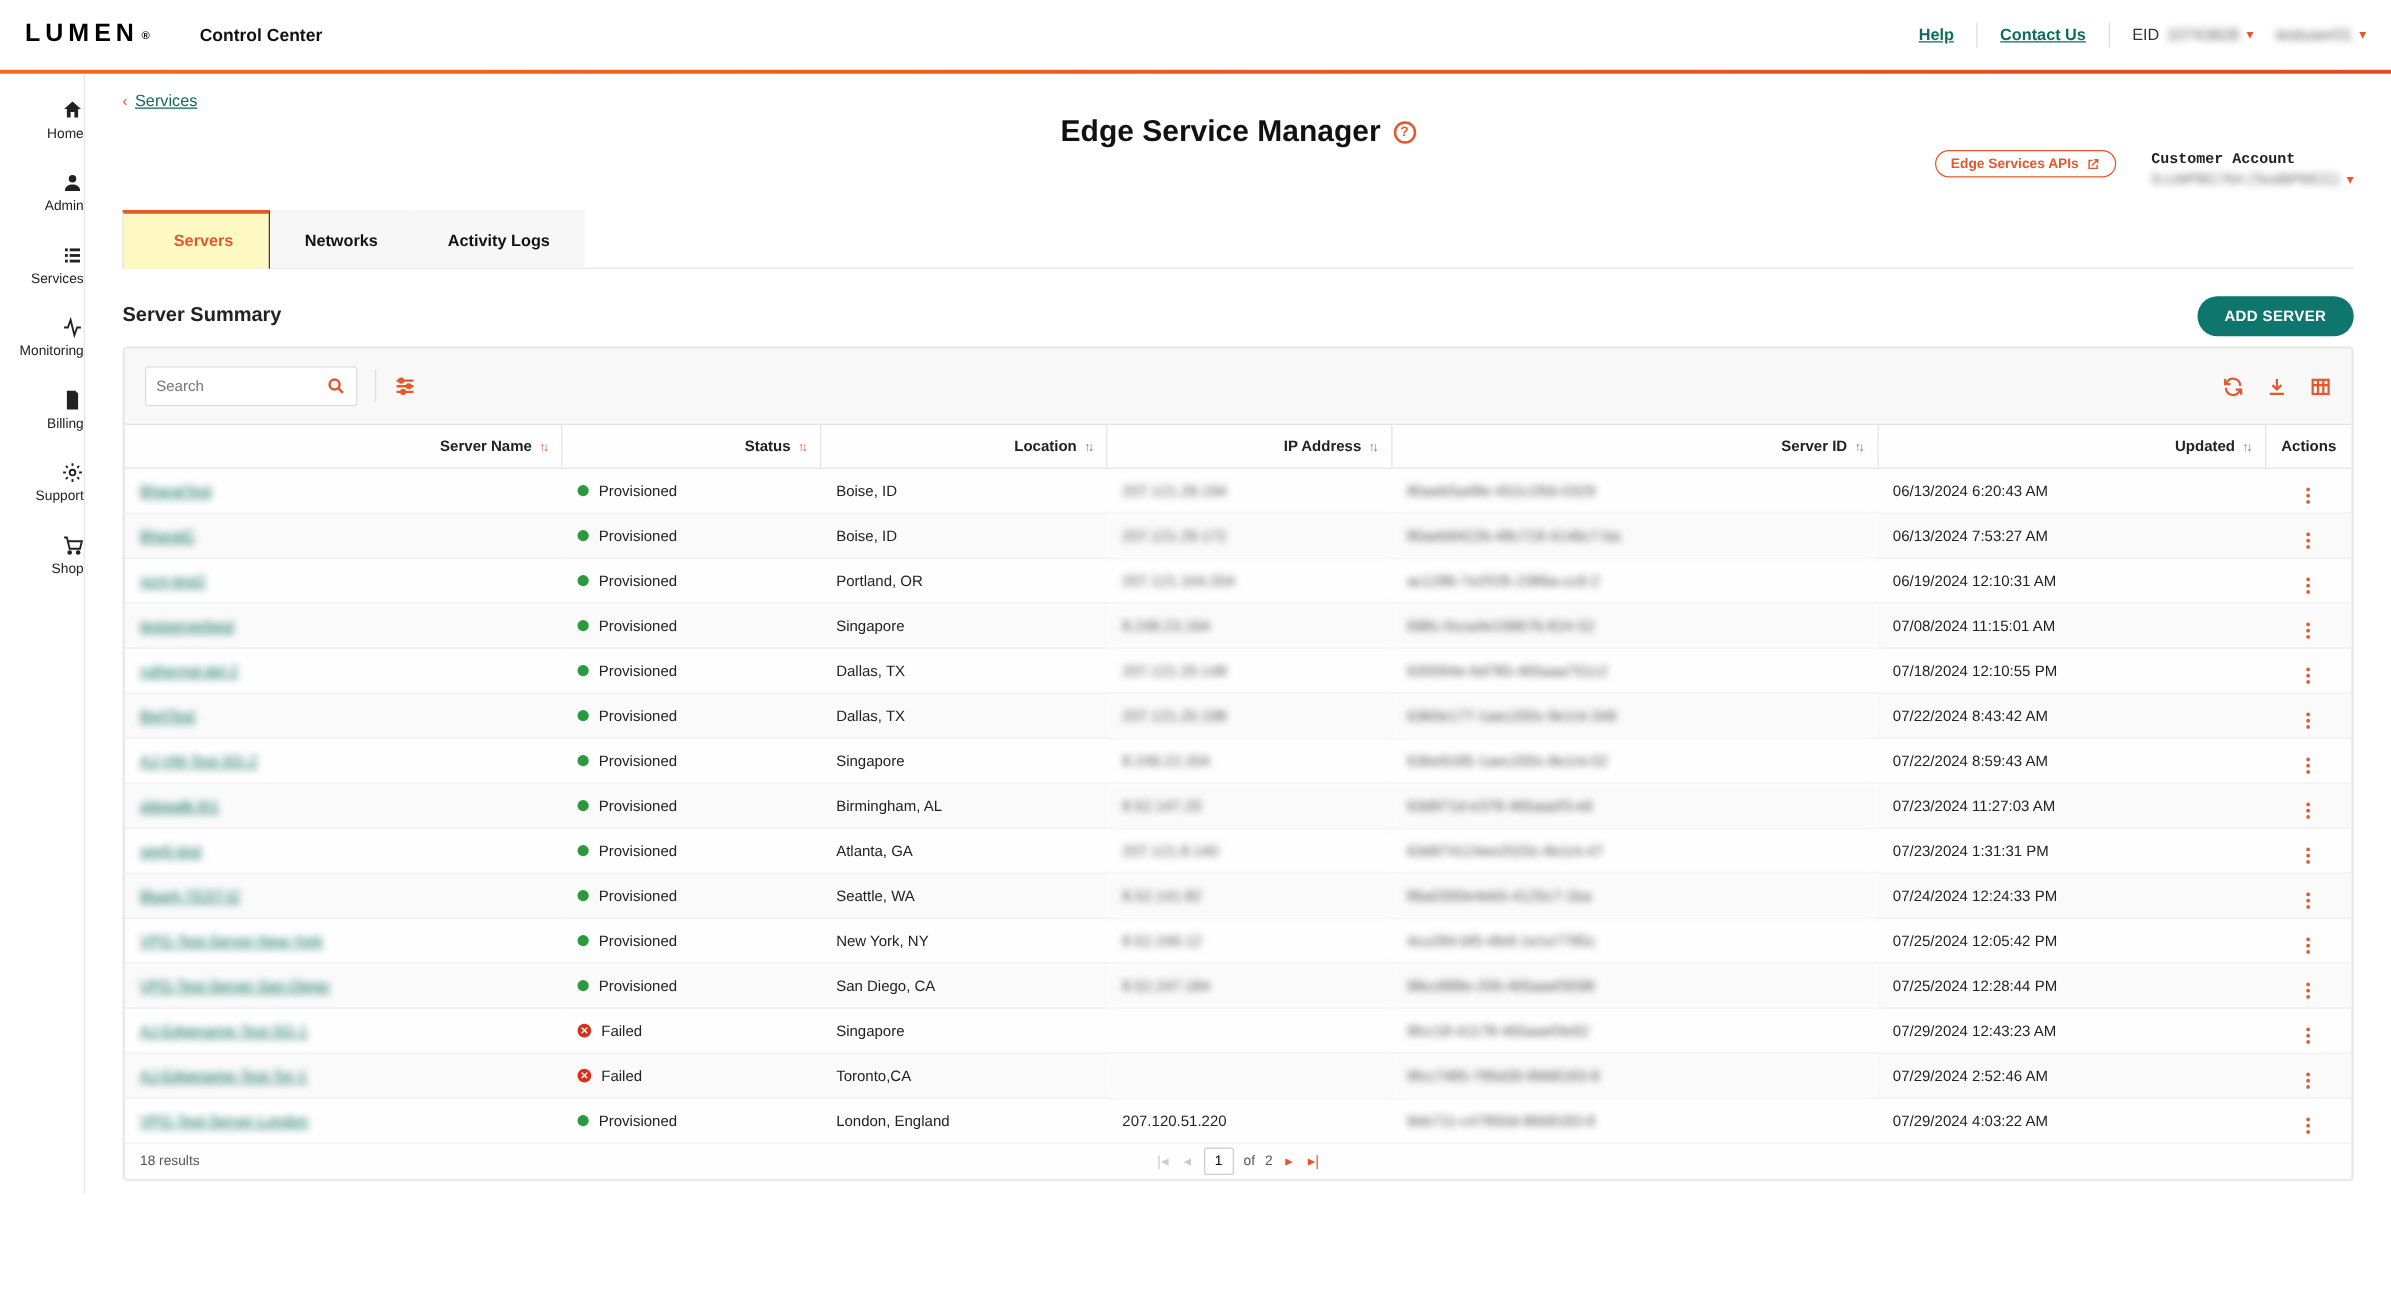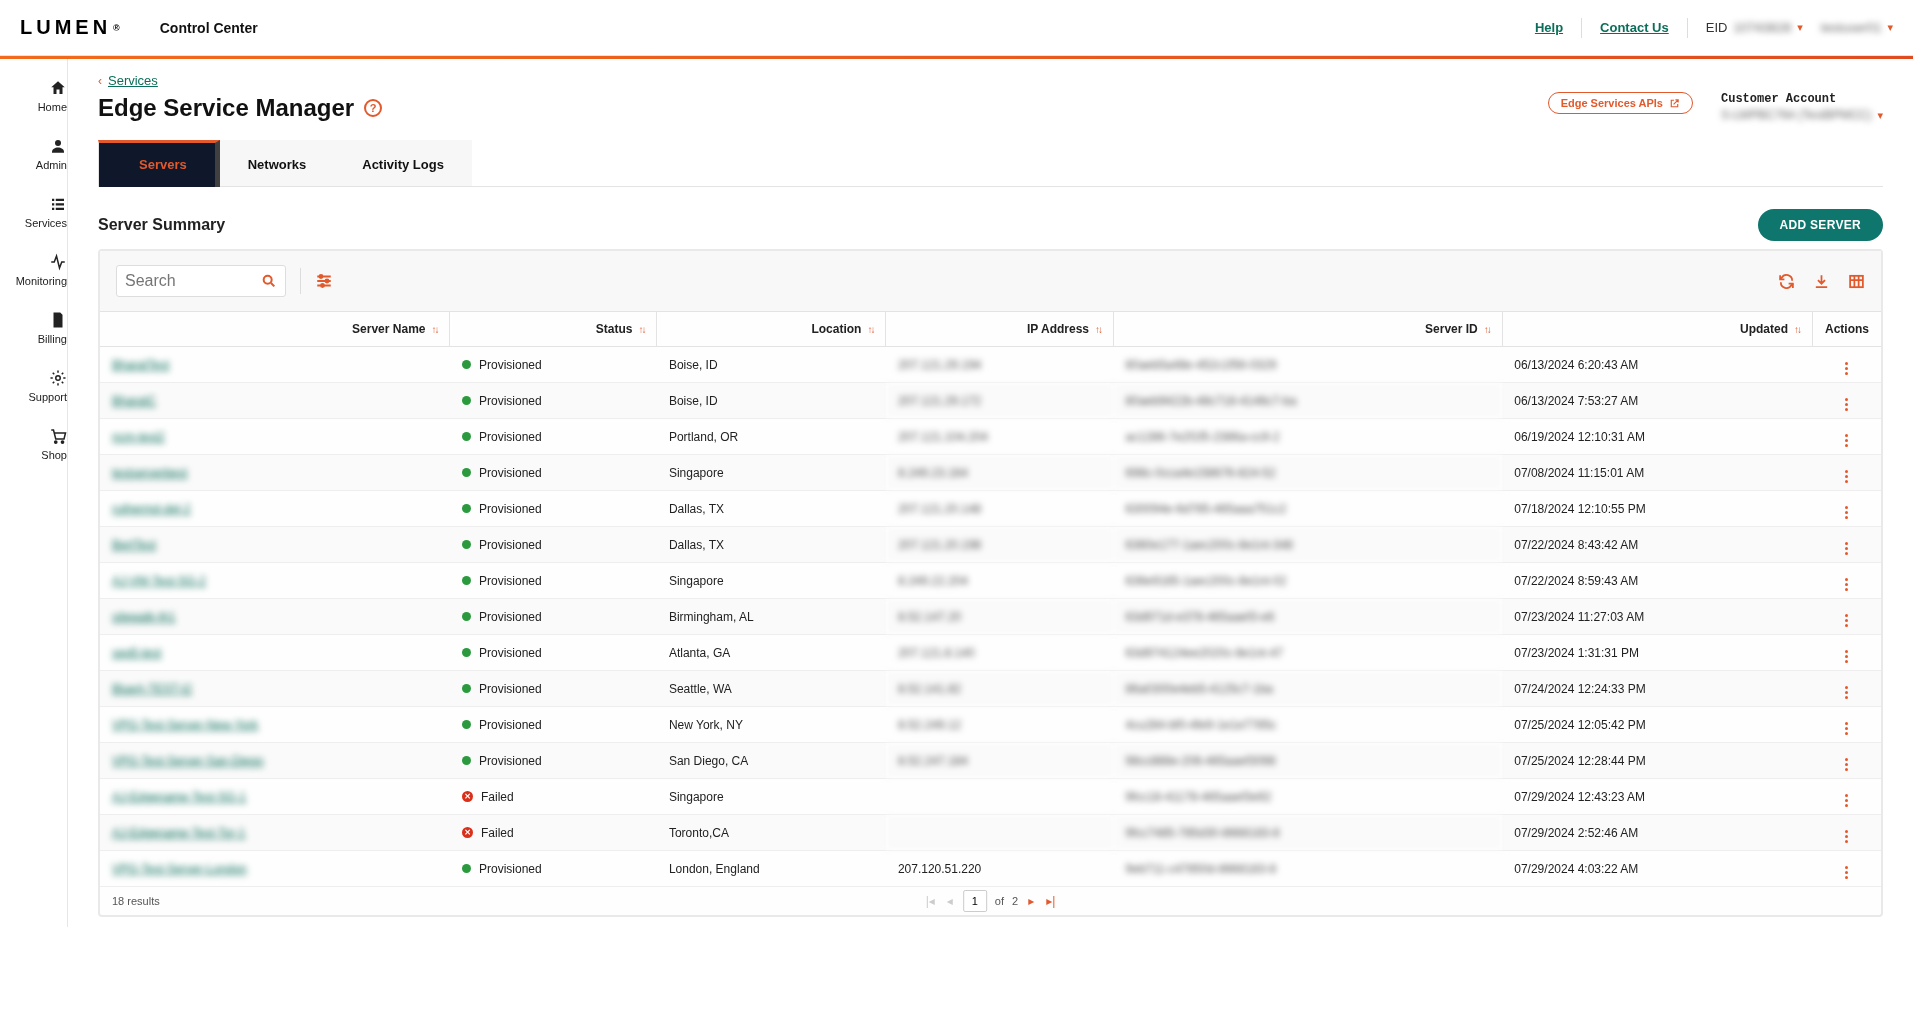--- a/index.html
+++ b/index.html
@@ -25,46 +25,46 @@
   .sidenav { width: 68px; border-right: 1px solid #e6e6e6; padding-top: 8px; }
   .nav-item { display: flex; flex-direction: column; align-items: flex-end; padding: 12px 0; cursor: pointer; color: #222; gap: 4px; }
   .nav-item svg, .nav-item .ico { width: 18px; height: 18px; }
   .nav-label { font-size: 11px; }
 
   .content { flex: 1; padding: 14px 30px 10px 30px; }
   .bc-row { display: flex; align-items: center; gap: 6px; margin-bottom: 4px; }
   .bc-chevron { color: #e2592c; font-size: 12px; }
   .bc-link { color: #0b6e5a; text-decoration: underline; cursor: pointer; font-size: 13px; }
 
-  .title-row { display: flex; align-items: flex-end; }
+  .title-row { display: flex; align-items: center; flex-direction: column; }
   .page-title { font-size: 24px; font-weight: 700; color: #111; display: flex; align-items: center; gap: 10px; }
   .q-circle { width: 18px; height: 18px; border: 2px solid #e2592c; border-radius: 50%; display: inline-flex; align-items: center; justify-content: center; color: #e2592c; font-size: 11px; font-weight: 700; }
   .title-right { margin-left: auto; display: flex; align-items: flex-start; gap: 28px; }
   .apis-btn { border: 1.5px solid #e2592c; color: #e2592c; background: #fff; border-radius: 14px; padding: 4px 12px; font-size: 11px; font-weight: 700; display: inline-flex; align-items: center; gap: 6px; cursor: pointer; }
   .ext-icon { width: 11px; height: 11px; }
   .cust-acct { font-size: 12px; color: #222; }
   .cust-acct .label { font-weight: 700; font-size: 12px; font-family: Liberation Mono, monospace; }
   .cust-acct .val-row { display: flex; align-items: center; gap: 6px; margin-top: 2px; cursor: pointer; }
   .cust-acct .blur { filter: blur(3px); color: #666; }
 
   
   .tabs { display: flex; border-bottom: 1px solid #e3e3e3; margin-top: 18px; }
   .tab { padding: 14px 28px; font-size: 13px; font-weight: 700; color: #111; cursor: pointer; background: #f7f7f7; }
-  .tab.active { color: #e2592c; background: #0f172a; border-top: 3px solid #e2592c; border-left: 1px solid #e3e3e3; border-right: 5px solid #404040; margin-bottom: -1px; padding-left: 40px; }
+  .tab.active { color: #e2592c; background: #fef9c3; border-top: 3px solid #e2592c; border-left: 1px solid #e3e3e3; border-right: 1px solid #404040; margin-bottom: -1px; padding-left: 40px; }
   .tab:not(.active) { border-top: 3px solid transparent; }
 
   
   .summary-header-row { display: flex; align-items: center; margin-top: 22px; }
   .summary-title { font-size: 16px; font-weight: 700; }
   .add-btn { margin-left: auto; background: #0f766e; color: #fff; font-weight: 700; font-size: 12px; border: none; border-radius: 18px; padding: 9px 22px; cursor: pointer; letter-spacing: 0.3px; }
 
   .summary-panel { margin-top: 8px; border: 2px solid #e9e9e9; border-radius: 4px; background: #fefefe; }
   .toolbar { display: flex; align-items: center; padding: 14px 16px; gap: 14px; background: #f8f8f8; }
   .search-wrap { position: relative; display: inline-flex; align-items: center; background: #fff; border: 1px solid #ddd; border-radius: 3px; width: 170px; height: 32px; padding: 0 8px; }
-  .search-wrap input { border: none; outline: none; width: 120px; font-size: 16px; }
+  .search-wrap input { border: none; outline: none; width: 120px; font-size: 12px; }
   .search-icon { color: #e2592c; font-weight: 700; margin-left: auto; }
   .vdiv { width: 1px; height: 26px; background: #ddd; }
   .sliders-icon, .tool-icon { color: #e2592c; cursor: pointer; }
   .tool-right { margin-left: auto; display: flex; gap: 18px; align-items: center; }
 
   table { width: 100%; border-collapse: collapse; }
   thead th { text-align: right; font-size: 12px; font-weight: 700; padding: 10px 12px; border-bottom: 1px solid #e3e3e3; border-top: 1px solid #e3e3e3; background: #fefefe; white-space: nowrap; }
   thead th .sort { color: #e2592c; font-size: 10px; margin-left: 6px; letter-spacing: -2px; }
   thead th.sep { border-left: 1px solid #e3e3e3; }
   tbody td { font-size: 12px; padding: 7px 12px; border-bottom: 1px solid #eee; vertical-align: middle; white-space: nowrap; }

